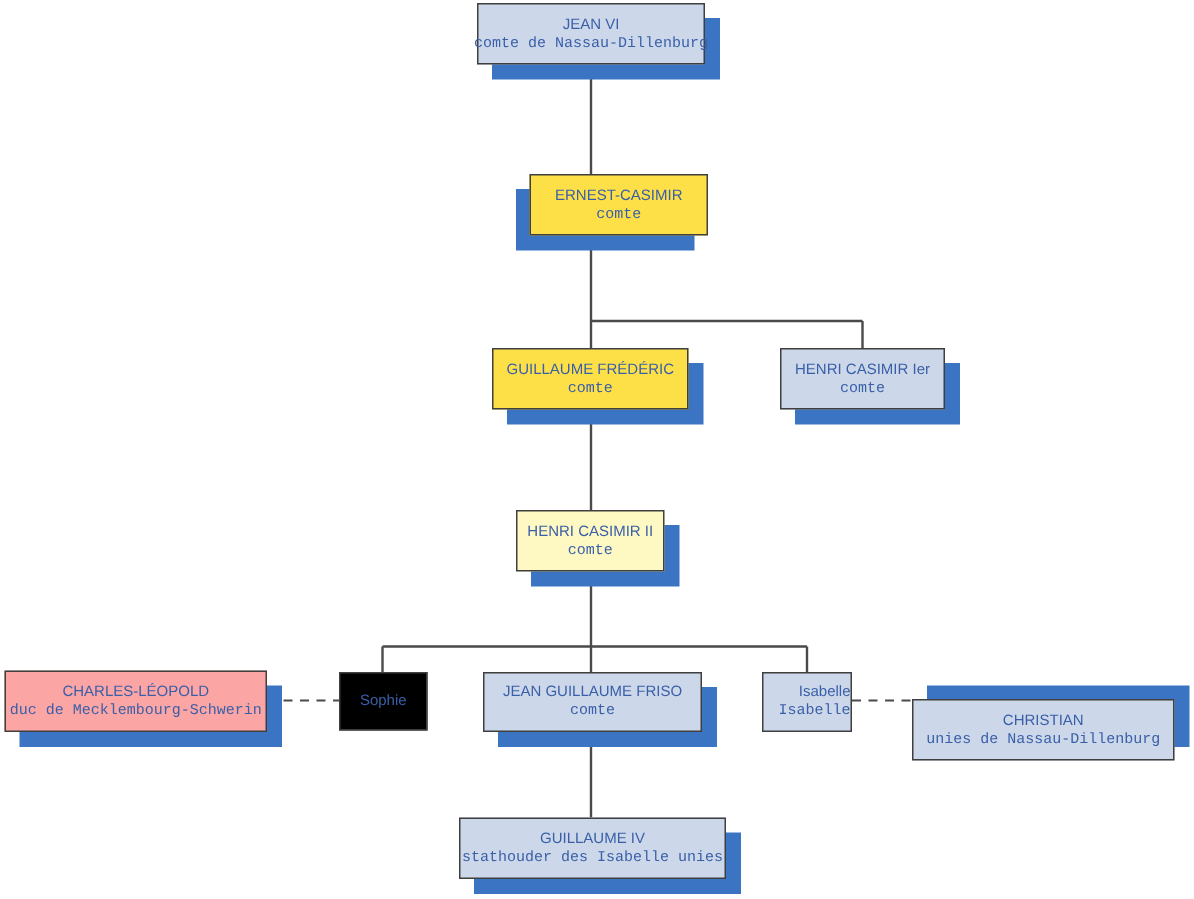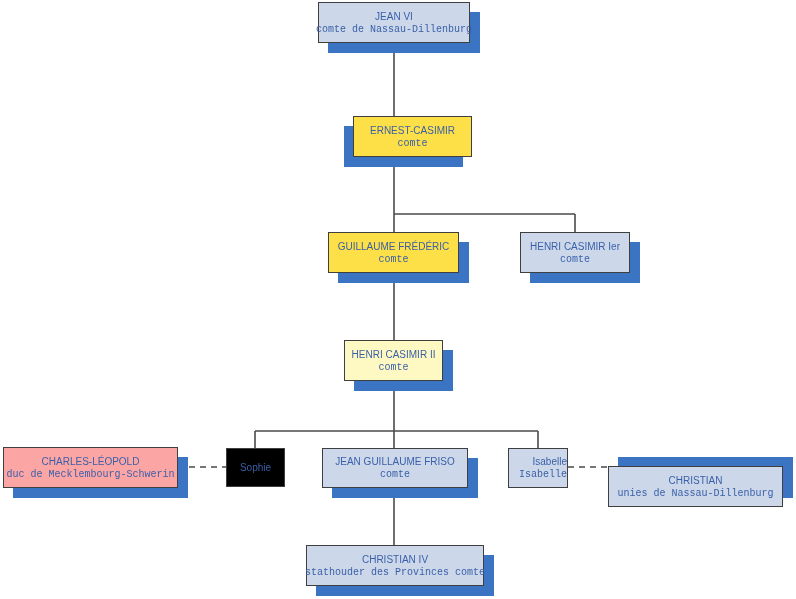--- a/index.html
+++ b/index.html
@@ -120,18 +120,18 @@
       </div>
       <div class="node" style="left: 508px; top: 448px; width: 60px; height: 40px; background: rgb(204, 216, 233); border-color: rgb(63, 63, 63); color: rgb(58, 95, 168); align-items: flex-end;">
         <span class="line1">Isabelle</span>
         <span class="line2">Isabelle</span>
       </div>
       <div class="node" style="left: 608px; top: 447px; width: 175px; height: 41px; background: rgb(204, 216, 233); border-color: rgb(63, 63, 63); color: rgb(58, 95, 168); margin-top: 19px;">
         <span class="line1">CHRISTIAN</span>
         <span class="line2">unies de Nassau-Dillenburg</span>
       </div>
       <div class="node" style="left: 306px; top: 545px; width: 178px; height: 41px; background: rgb(204, 216, 233); border-color: rgb(63, 63, 63); color: rgb(58, 95, 168);">
-        <span class="line1">CHRISTIAN IV</span>
-        <span class="line2">stathouder des Provinces comte</span>
+        <span class="line1">GUILLAUME IV</span>
+        <span class="line2">stathouder des Isabelle unies</span>
       </div>
     </div>
 
 </div>
 
 </body></html>

